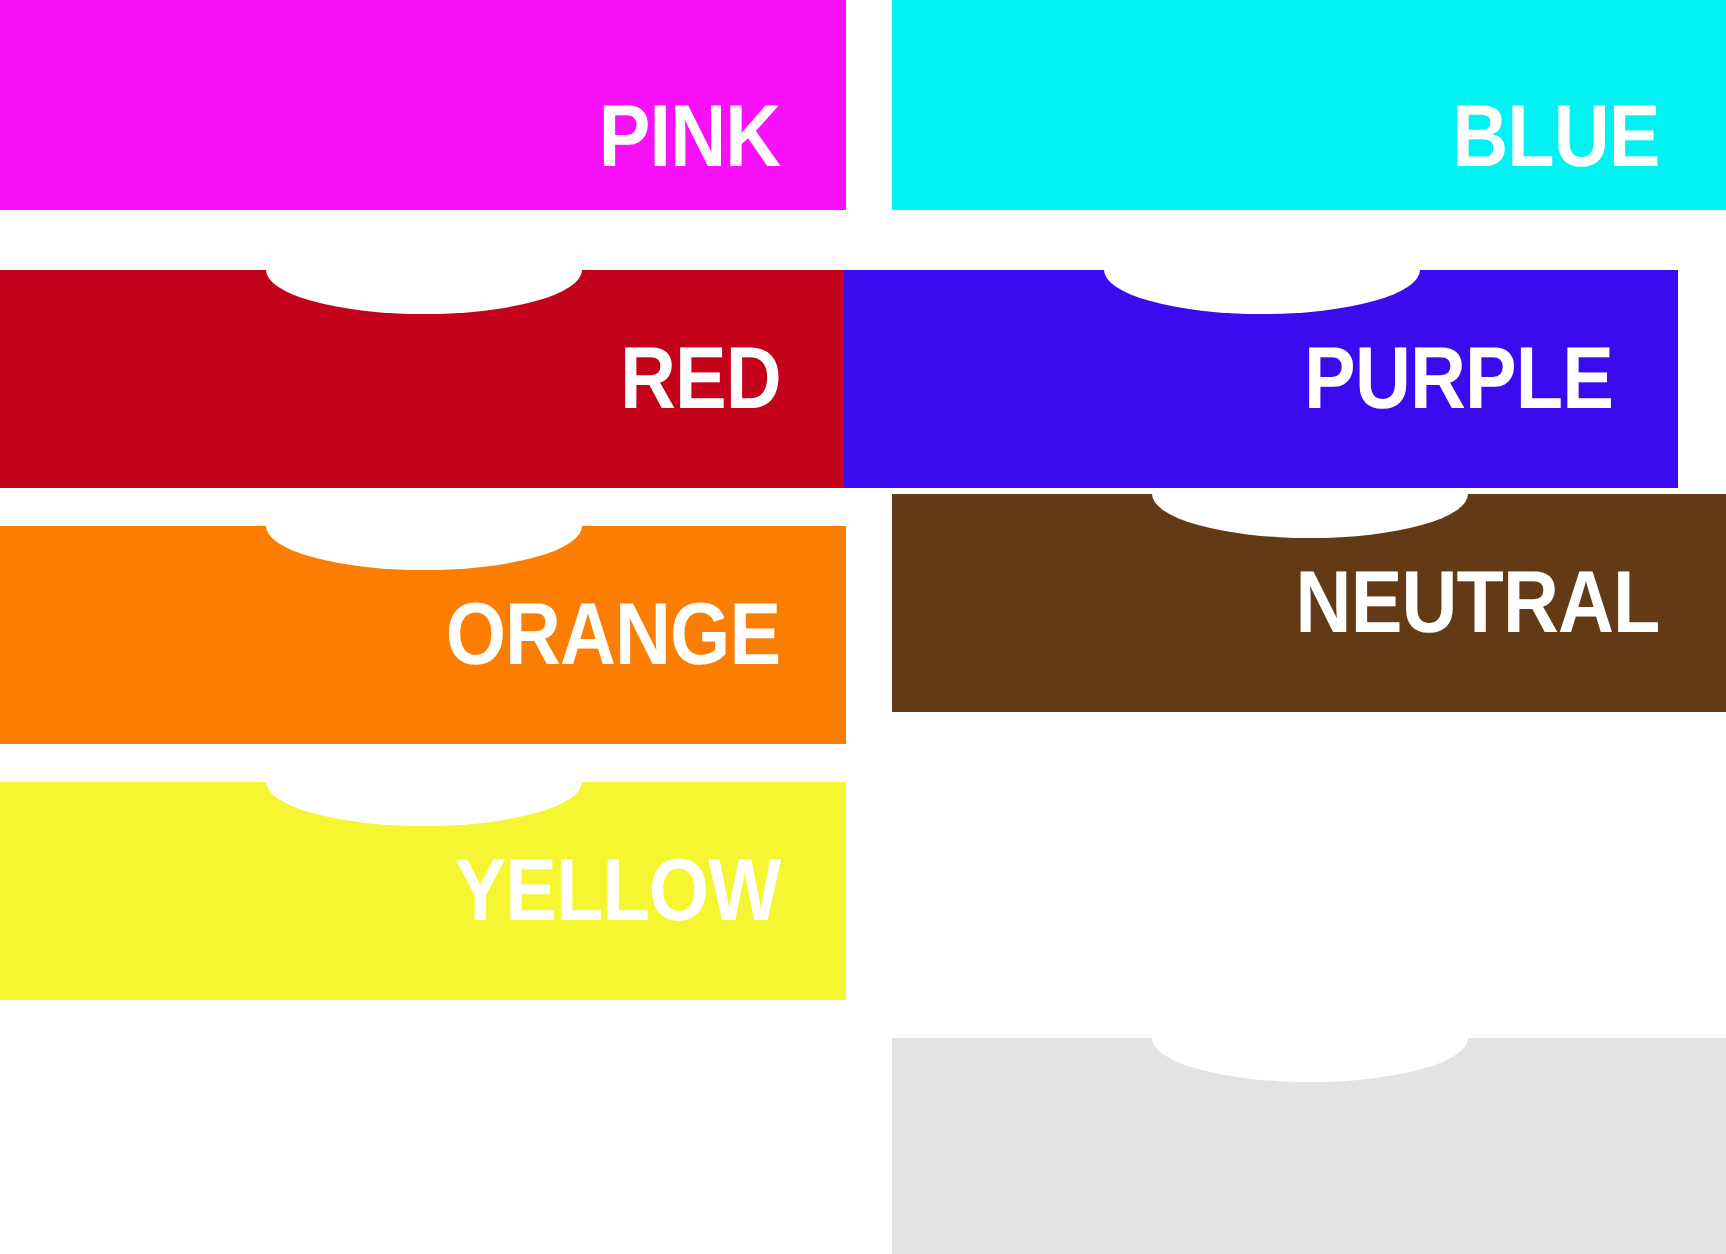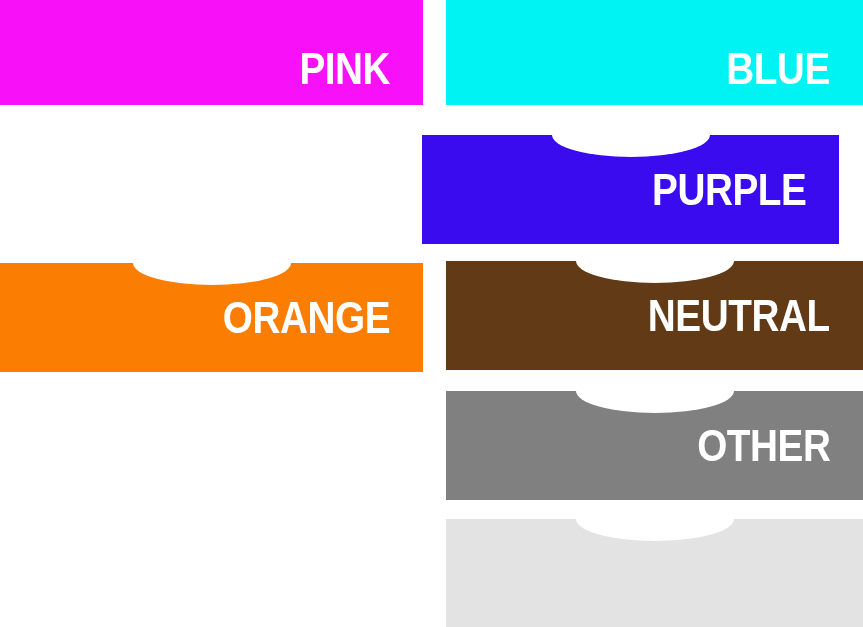--- a/index.html
+++ b/index.html
@@ -82,38 +82,43 @@
 
 <div id="swatch-grid" style="background: rgb(255, 255, 255); width: 863px; height: 627px;">
     <div class="swatch row-0 col-0" style="left: 0px; top: -24px; width: 423px; height: 129px;">
       <div class="swatch-fill" style="background: rgb(248, 16, 248);"></div>
       <div class="swatch-label" style="color: rgb(255, 255, 255);">PINK</div>
     </div>
     <div class="swatch row-0 col-1" style="left: 446px; top: -24px; width: 417px; height: 129px;">
       <div class="swatch-fill" style="background: rgb(0, 243, 243);"></div>
       <div class="swatch-label" style="color: rgb(255, 255, 255);">BLUE</div>
     </div>
+    <div class="swatch row-1 col-0" style="left: 0px; top: 135px; width: 423px; height: 109px;">
+      <div class="swatch-fill" style="background: rgb(196, 2, 28);"></div>
+      <div class="swatch-notch" style="background: rgb(255, 255, 255); width: 158px; border-bottom-left-radius: 79px 22px; border-bottom-right-radius: 79px 22px;"></div>
+      <div class="swatch-label" style="color: rgb(255, 255, 255);">RED</div>
+    </div>
     <div class="swatch row-1 col-1" style="left: 422px; top: 135px; width: 417px; height: 109px;">
       <div class="swatch-fill" style="background: rgb(58, 11, 239);"></div>
       <div class="swatch-notch" style="background: rgb(255, 255, 255); width: 158px; border-bottom-left-radius: 79px 22px; border-bottom-right-radius: 79px 22px;"></div>
       <div class="swatch-label" style="color: rgb(255, 255, 255);">PURPLE</div>
     </div>
     <div class="swatch row-2 col-0" style="left: 0px; top: 263px; width: 423px; height: 109px; padding-left: 18px;">
       <div class="swatch-fill" style="background: rgb(251, 125, 2);"></div>
       <div class="swatch-notch" style="background: rgb(255, 255, 255); width: 158px; border-bottom-left-radius: 79px 22px; border-bottom-right-radius: 79px 22px;"></div>
       <div class="swatch-label" style="color: rgb(255, 255, 255);">ORANGE</div>
     </div>
-    <div class="swatch row-2 col-1" style="left: 446px; top: 261px; width: 417px; height: 109px;">
+    <div class="swatch row-2 col-1" style="left: 446px; top: 247px; width: 417px; height: 109px;">
       <div class="swatch-fill" style="background: rgb(98, 58, 22);"></div>
       <div class="swatch-notch" style="background: rgb(255, 255, 255); width: 158px; border-bottom-left-radius: 79px 22px; border-bottom-right-radius: 79px 22px;"></div>
       <div class="swatch-label" style="color: rgb(255, 255, 255);">NEUTRAL</div>
     </div>
-    <div class="swatch row-3 col-1" style="left: 446px; top: 391px; width: 417px; height: 109px;">
-      <div class="swatch-fill" style="background: rgb(128, 128, 128);"></div>
+    <div class="swatch row-3 col-0" style="left: 0px; top: 391px; width: 423px; height: 109px;">
+      <div class="swatch-fill" style="background: rgb(245, 245, 49);"></div>
       <div class="swatch-notch" style="background: rgb(255, 255, 255); width: 158px; border-bottom-left-radius: 79px 22px; border-bottom-right-radius: 79px 22px;"></div>
-      <div class="swatch-label" style="color: rgb(255, 255, 255);">OTHER</div>
+      <div class="swatch-label" style="color: rgb(255, 255, 255);">YELLOW</div>
     </div>
     <div class="swatch row-4 col-1" style="left: 446px; top: 519px; width: 417px; height: 108px;">
       <div class="swatch-fill" style="background: rgb(227, 227, 227);"></div>
       <div class="swatch-notch" style="background: rgb(255, 255, 255); width: 158px; border-bottom-left-radius: 79px 22px; border-bottom-right-radius: 79px 22px;"></div>
       <div class="swatch-label" style="color: rgb(255, 255, 255);"></div>
     </div>
   </div>
 
 </body></html>

